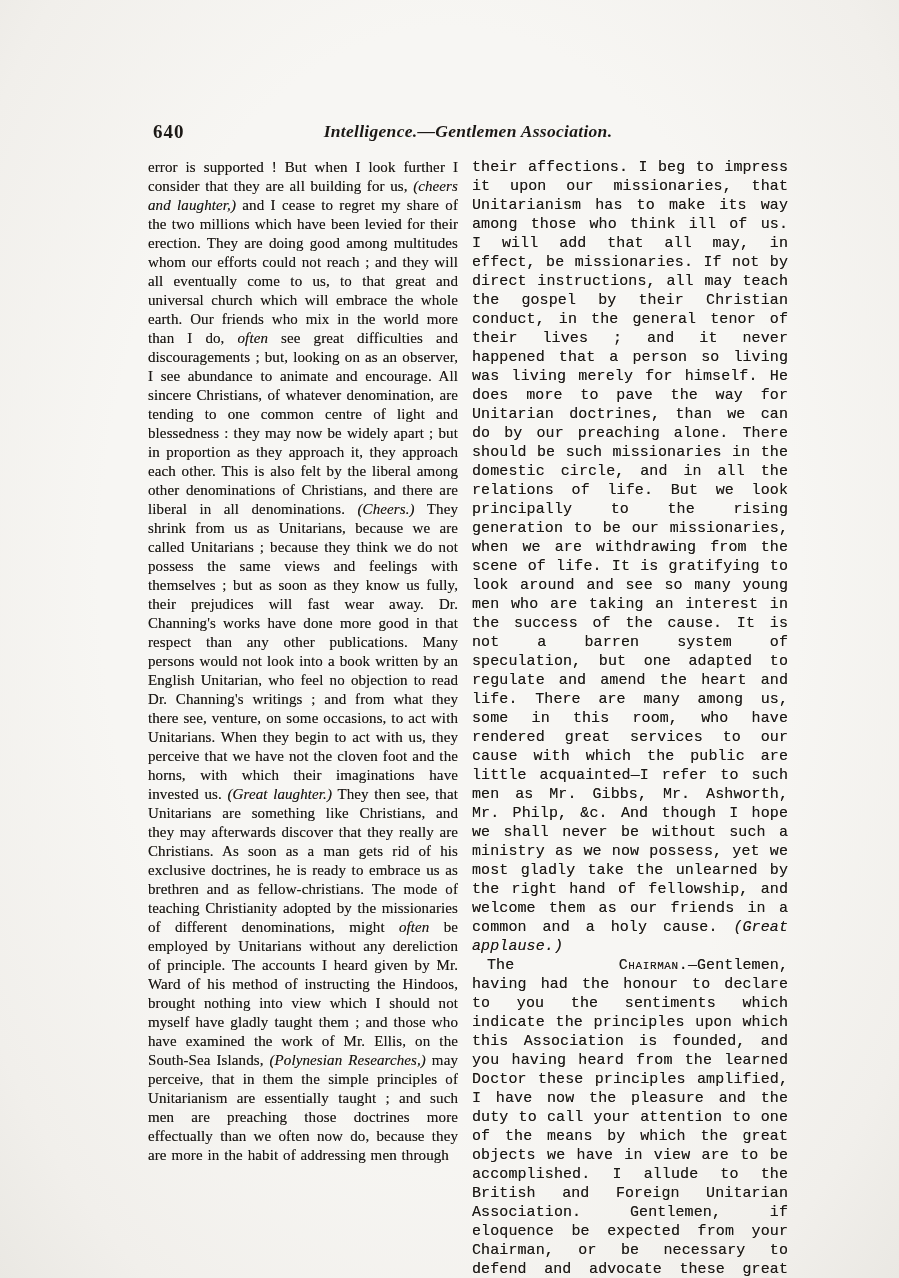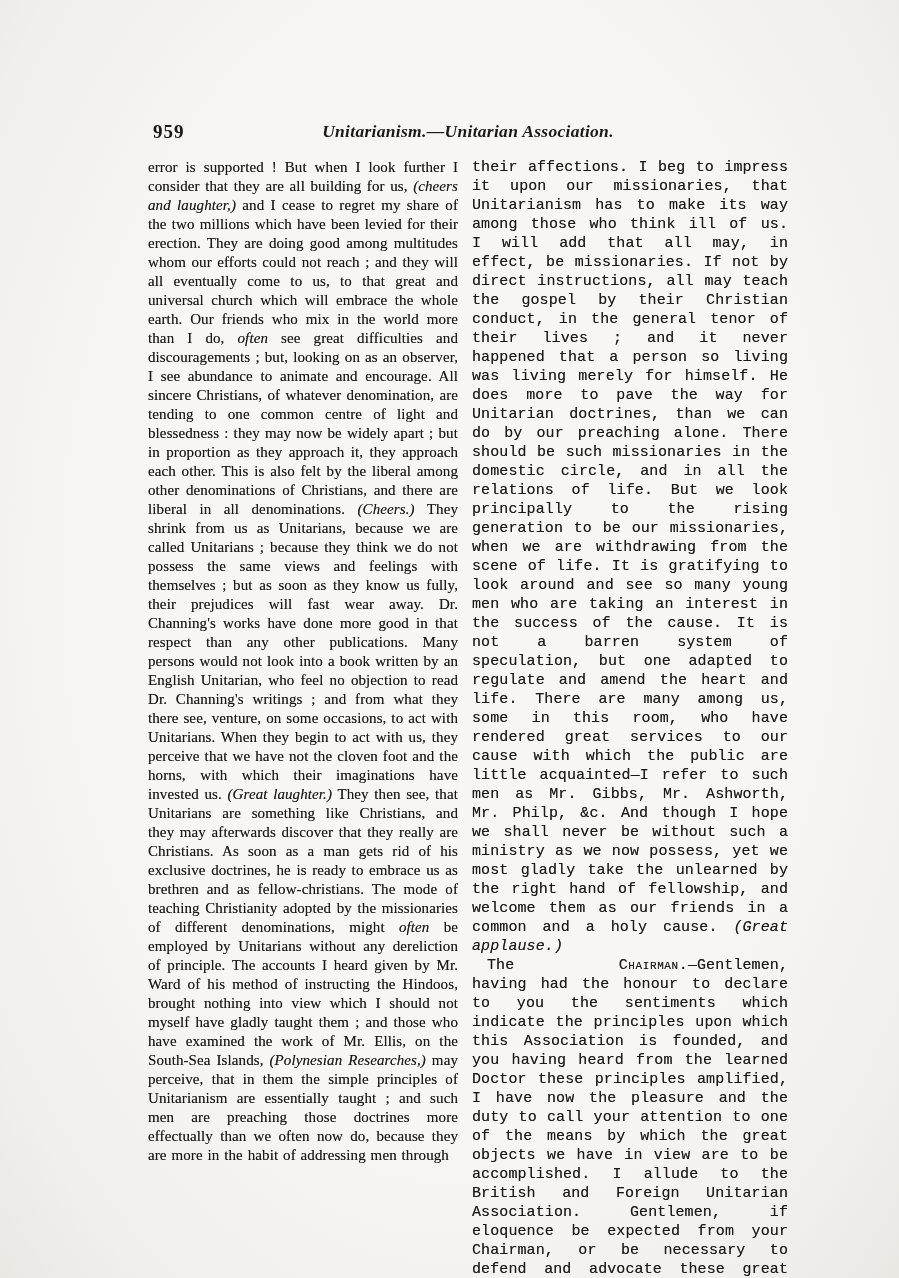--- a/index.html
+++ b/index.html
@@ -63,22 +63,22 @@
   .col p { margin: 0; }
   .col p.indent { text-indent: 15px; }
   .seg-italic { font-style: italic; }
   .seg-smallcaps { font-variant: small-caps; letter-spacing: 0.6px; margin-left: 38px; }
 </style>
 </head>
 <body>
 
 <div class="sheet">
   <header class="running-head">
-    <span class="pagenum">959</span>
-    <span class="running-title">Unitarianism.—Unitarian Association.</span>
+    <span class="pagenum">640</span>
+    <span class="running-title">Intelligence.—Gentlemen Association.</span>
   </header>
   <main class="textblock">
     <div class="col">
         <p><span>error is supported&nbsp;! But when I look further I consider that they are all building for us, </span><span class="seg-italic">(cheers and laughter,)</span><span> and I cease to regret my share of the two millions which have been levied for their erection. They are doing good among multitudes whom our efforts could not reach&nbsp;; and they will all eventually come to us, to that great and universal church which will embrace the whole earth. Our friends who mix in the world more than I do, </span><span class="seg-italic">often</span><span> see great difficulties and discouragements&nbsp;; but, looking on as an observer, I see abundance to animate and encourage. All sincere Christians, of whatever denomination, are tending to one common centre of light and blessedness&nbsp;: they may now be widely apart&nbsp;; but in proportion as they approach it, they approach each other. This is also felt by the liberal among other denominations of Christians, and there are liberal in all denominations. </span><span class="seg-italic">(Cheers.)</span><span> They shrink from us as Unitarians, because we are called Unitarians&nbsp;; because they think we do not possess the same views and feelings with themselves&nbsp;; but as soon as they know us fully, their prejudices will fast wear away. Dr. Channing's works have done more good in that respect than any other publications. Many persons would not look into a book written by an English Unitarian, who feel no objection to read Dr. Channing's writings&nbsp;; and from what they there see, venture, on some occasions, to act with Unitarians. When they begin to act with us, they perceive that we have not the cloven foot and the horns, with which their imaginations have invested us. </span><span class="seg-italic">(Great laughter.)</span><span> They then see, that Unitarians are something like Christians, and they may afterwards discover that they really are Christians. As soon as a man gets rid of his exclusive doctrines, he is ready to embrace us as brethren and as fellow-christians. The mode of teaching Christianity adopted by the missionaries of different denominations, might </span><span class="seg-italic">often</span><span> be employed by Unitarians without any dereliction of principle. The accounts I heard given by Mr. Ward of his method of instructing the Hindoos, brought nothing into view which I should not myself have gladly taught them&nbsp;; and those who have examined the work of Mr. Ellis, on the South-Sea Islands, </span><span class="seg-italic">(Polynesian Researches,)</span><span> may perceive, that in them the simple principles of Unitarianism are essentially taught&nbsp;; and such men are preaching those doctrines more effectually than we often now do, because they are more in the habit of addressing men through</span></p>
       </div>
     <div class="col col-right">
         <p><span>their affections. I beg to impress it upon our missionaries, that Unitarianism has to make its way among those who think ill of us. I will add that all may, in effect, be missionaries. If not by direct instructions, all may teach the gospel by their Christian conduct, in the general tenor of their lives&nbsp;; and it never happened that a person so living was living merely for himself. He does more to pave the way for Unitarian doctrines, than we can do by our preaching alone. There should be such missionaries in the domestic circle, and in all the relations of life. But we look principally to the rising generation to be our missionaries, when we are withdrawing from the scene of life. It is gratifying to look around and see so many young men who are taking an interest in the success of the cause. It is not a barren system of speculation, but one adapted to regulate and amend the heart and life. There are many among us, some in this room, who have rendered great services to our cause with which the public are little acquainted—I refer to such men as Mr. Gibbs, Mr. Ashworth, Mr. Philp, &amp;c. And though I hope we shall never be without such a ministry as we now possess, yet we most gladly take the unlearned by the right hand of fellowship, and welcome them as our friends in a common and a holy cause. </span><span class="seg-italic">(Great applause.)</span></p>
         <p class="indent"><span>The </span><span class="seg-smallcaps">Chairman</span><span>.—Gentlemen, having had the honour to declare to you the sentiments which indicate the principles upon which this Association is founded, and you having heard from the learned Doctor these principles amplified, I have now the pleasure and the duty to call your attention to one of the means by which the great objects we have in view are to be accomplished. I allude to the British and Foreign Unitarian Association. Gentlemen, if eloquence be expected from your Chairman, or be necessary to defend and advocate these great objects, I am afraid a lamentable mistake has been made in appointing an individual so destitute as I am of these qualities, to fill so responsible a situation. But I feel no apprehensions on that score, when I see around me so many learned and eloquent advocates of the cause, who are able to supply all my defects. I shall therefore be brief in the observations I have to offer. Gentlemen, a noble cause, the cause of heaven, demands your zeal. I wish all present to feel that such is the cause in which we are embarked. For it is the cause of loyalty to the throne—of gospel</span></p>
       </div>
   </main>

